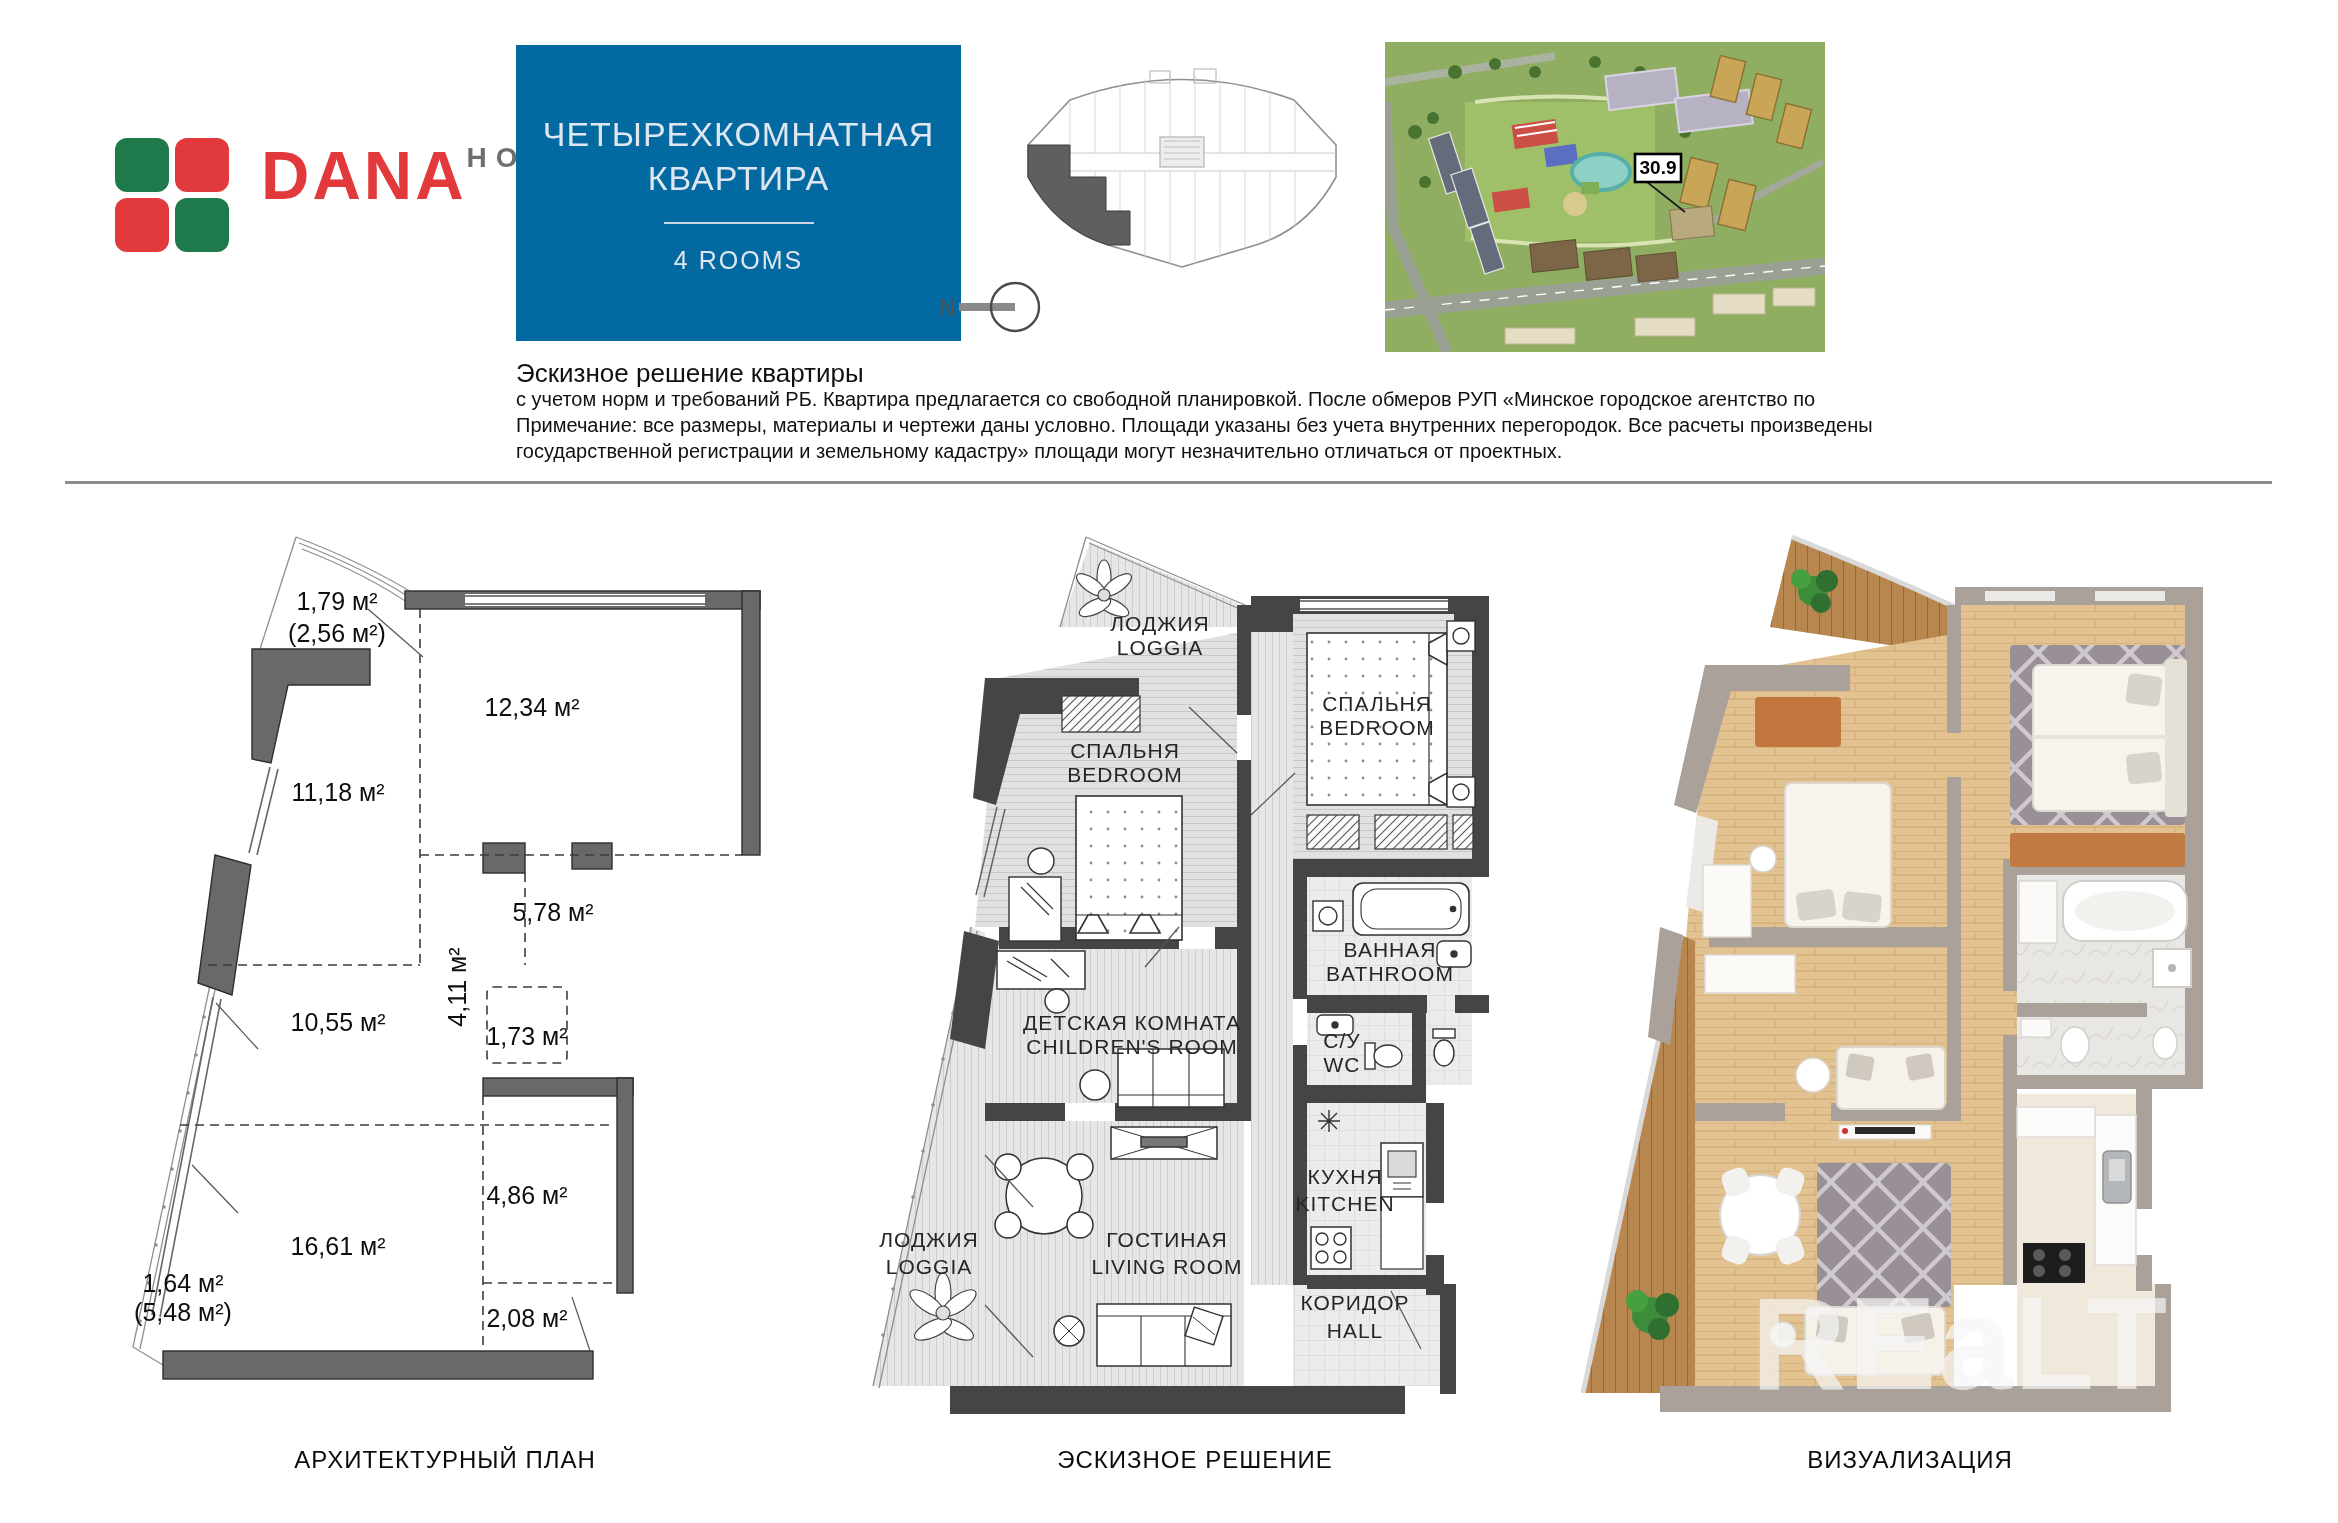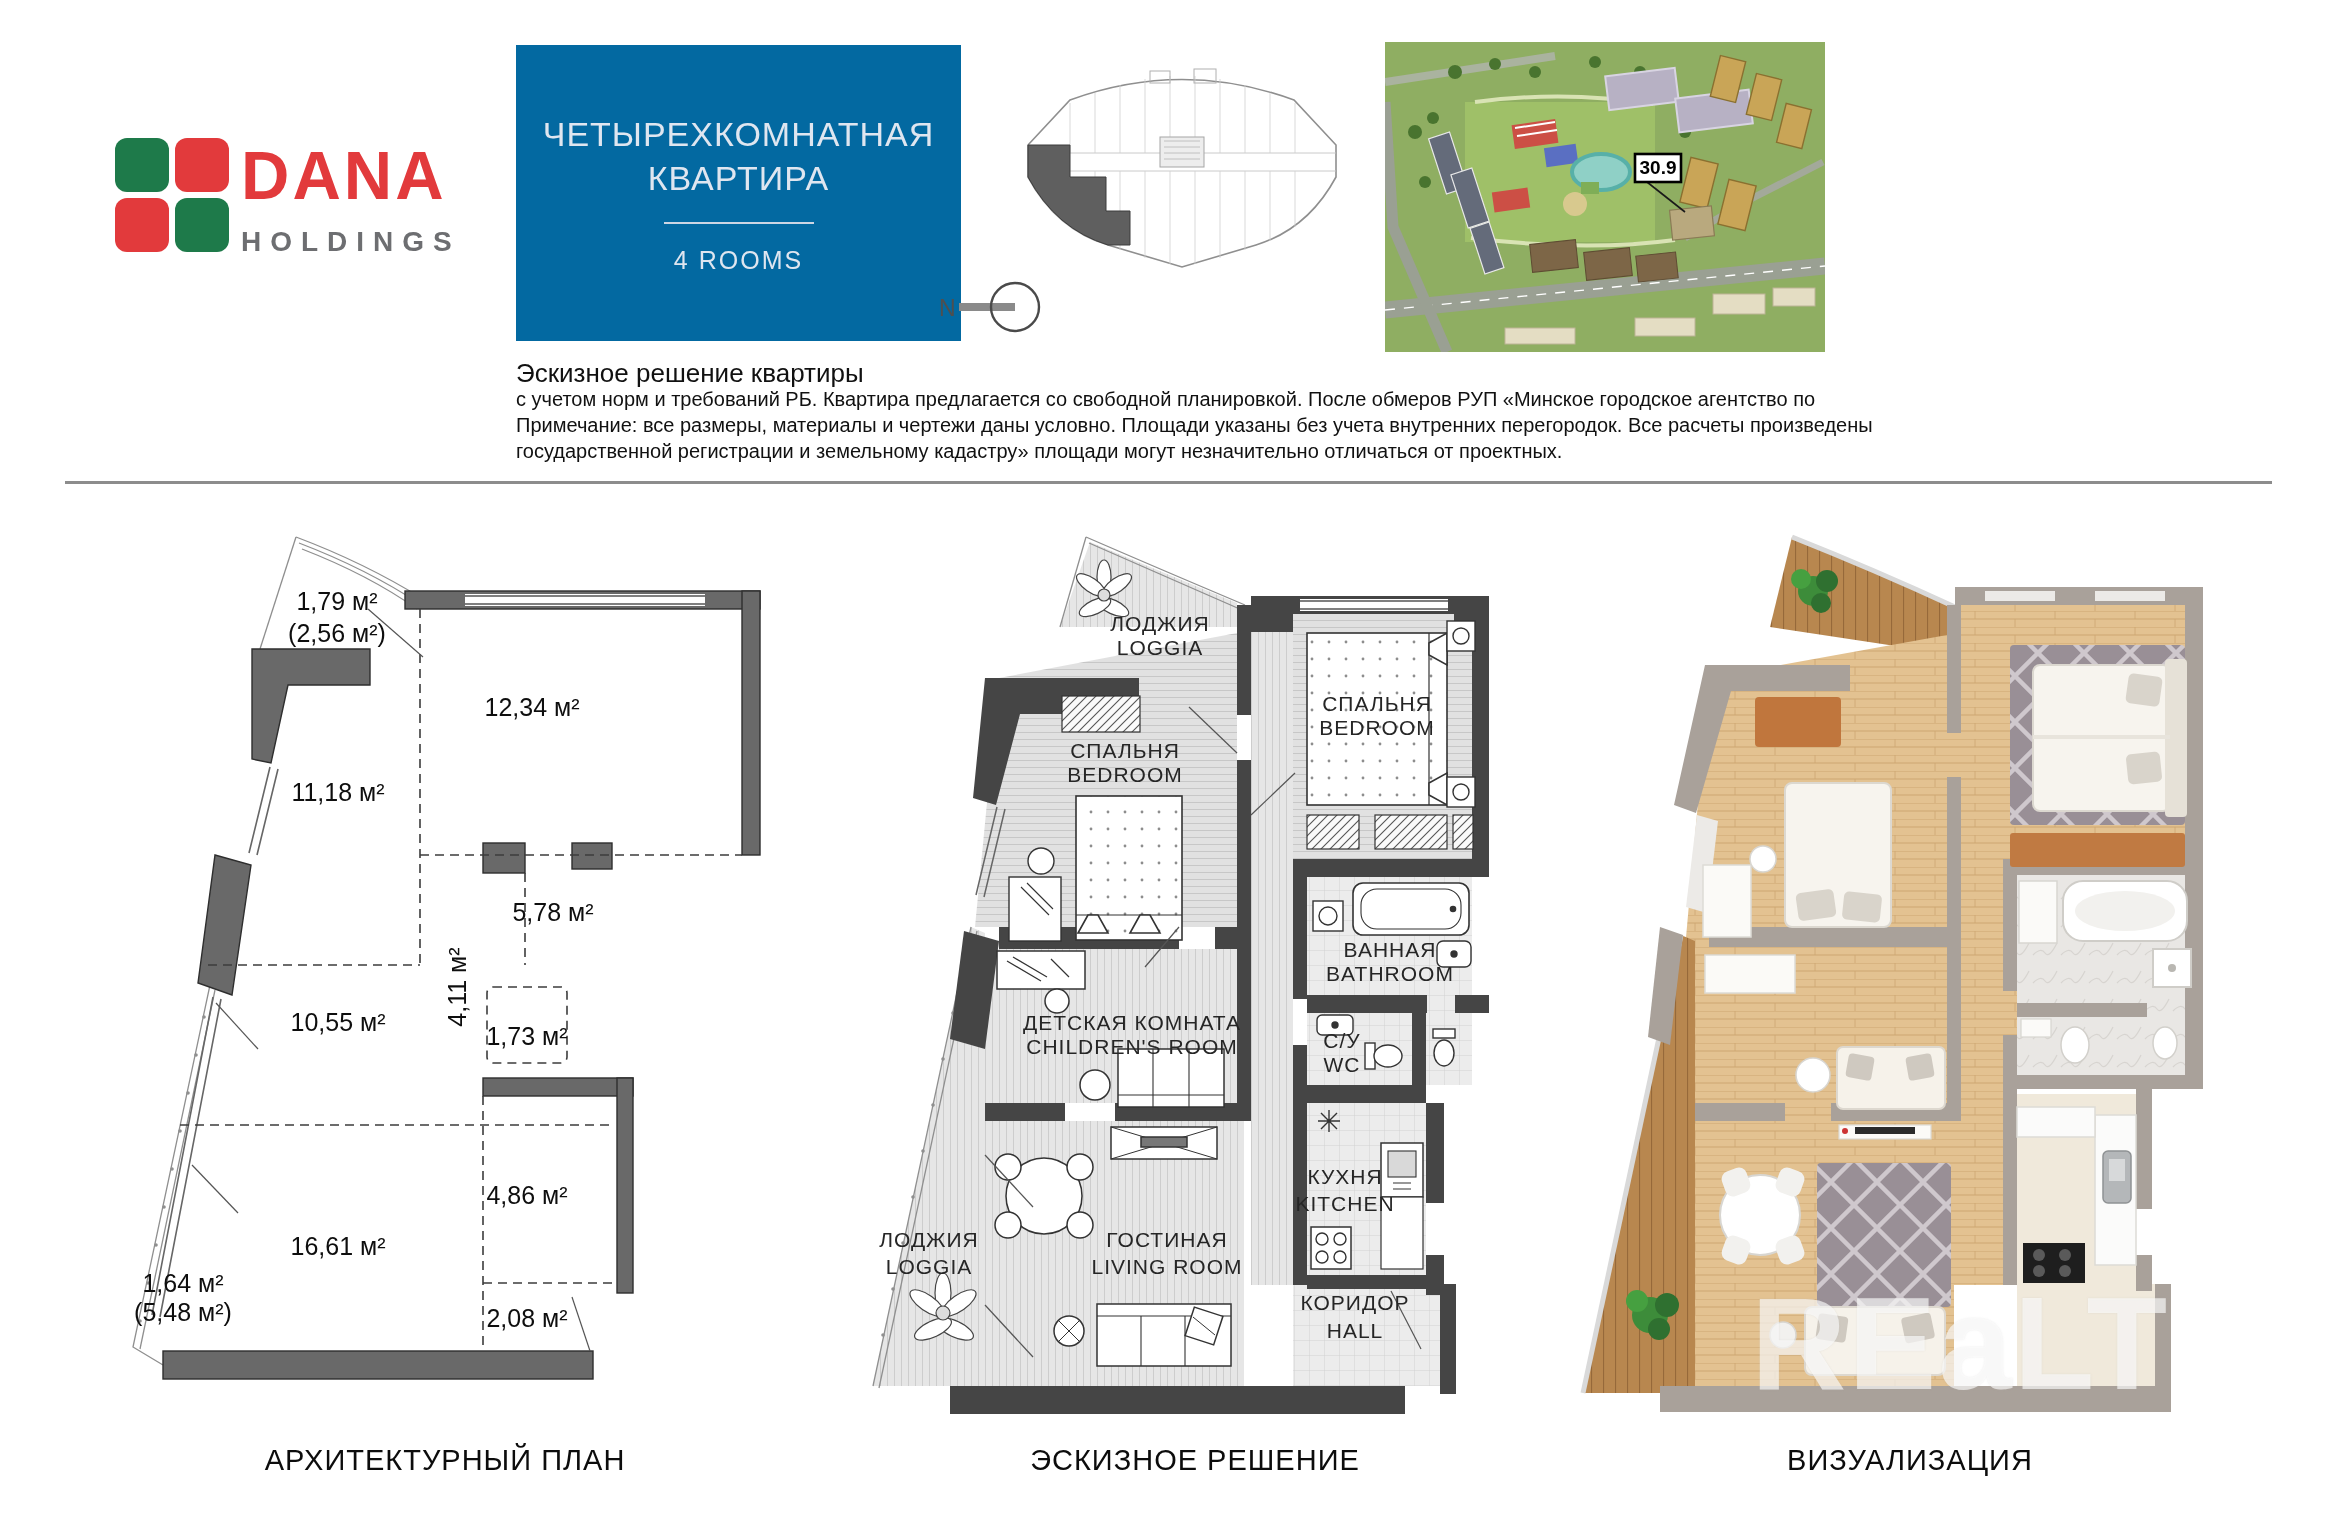--- a/index.html
+++ b/index.html
@@ -5,21 +5,21 @@
   html,body{margin:0;padding:0;background:#ffffff;}
   #canvas{position:relative;width:2338px;height:1523px;background:#fff;overflow:hidden;
           font-family:"Liberation Sans",sans-serif;}
   .abs{position:absolute;}
 
   
   .dana{left:115px;top:138px;display:flex;align-items:flex-start;}
   .dana-squares{display:grid;grid-template-columns:54px 54px;grid-template-rows:54px 54px;gap:6px;}
   .sq{border-radius:12px;}
   .sq.g{background:#1e7a4a;} .sq.r{background:#e23a3c;}
-  .dana-text{margin-left:12px;display:flex;flex-direction:column;gap:8px;}
+  .dana-text{margin-left:32px;display:flex;flex-direction:row;}
   .dana-name{font-size:67px;font-weight:700;color:#e23a3c;line-height:76px;letter-spacing:3px;transform:scaleY(1.02);}
   .dana-sub{font-size:28px;font-weight:700;color:#6d6e71;letter-spacing:9px;margin-top:4px;}
 
   
   .title-box{left:516px;top:45px;width:445px;height:296px;background:#0369a1;
              display:flex;flex-direction:column;align-items:center;justify-content:center;}
   .title-line{color:#dfe6f0;font-size:34px;letter-spacing:1px;line-height:44px;text-align:center;}
   .title-divider{width:150px;height:2px;background:#cdd6e4;margin:22px 0;}
   .title-rooms{color:#dfe6f0;font-size:25px;letter-spacing:2px;}
 
@@ -31,21 +31,21 @@
   .mw-name{color:#1c3766;font-size:36px;font-weight:700;letter-spacing:6px;margin-top:14px;white-space:nowrap;}
 
   
   .disclaimer{left:516px;top:360px;width:1360px;color:#111;}
   .disc-title{font-size:26px;line-height:26px;}
   .disc-line{font-size:20px;line-height:26px;}
 
   .h-divider{left:65px;top:481px;width:2207px;height:3px;background:#8c8c8c;}
 
   
-  .caption{top:1438px;height:44px;font-size:29px;letter-spacing:1px;color:#0c0c0c;
+  .caption{top:1438px;height:44px;font-size:24px;letter-spacing:1px;color:#0c0c0c;
            display:flex;align-items:center;justify-content:center;}
   .cap-arch{left:120px;width:650px;}
   .cap-sketch{left:845px;width:700px;}
   .cap-viz{left:1555px;width:710px;}
 
   
   .watermark{left:1735px;top:1268px;width:560px;font-size:132px;font-weight:700;
              color:rgba(255,255,255,0.62);letter-spacing:2px;text-shadow:0 0 2px rgba(180,180,180,0.25);
              pointer-events:none;margin-left:16px;}
 

